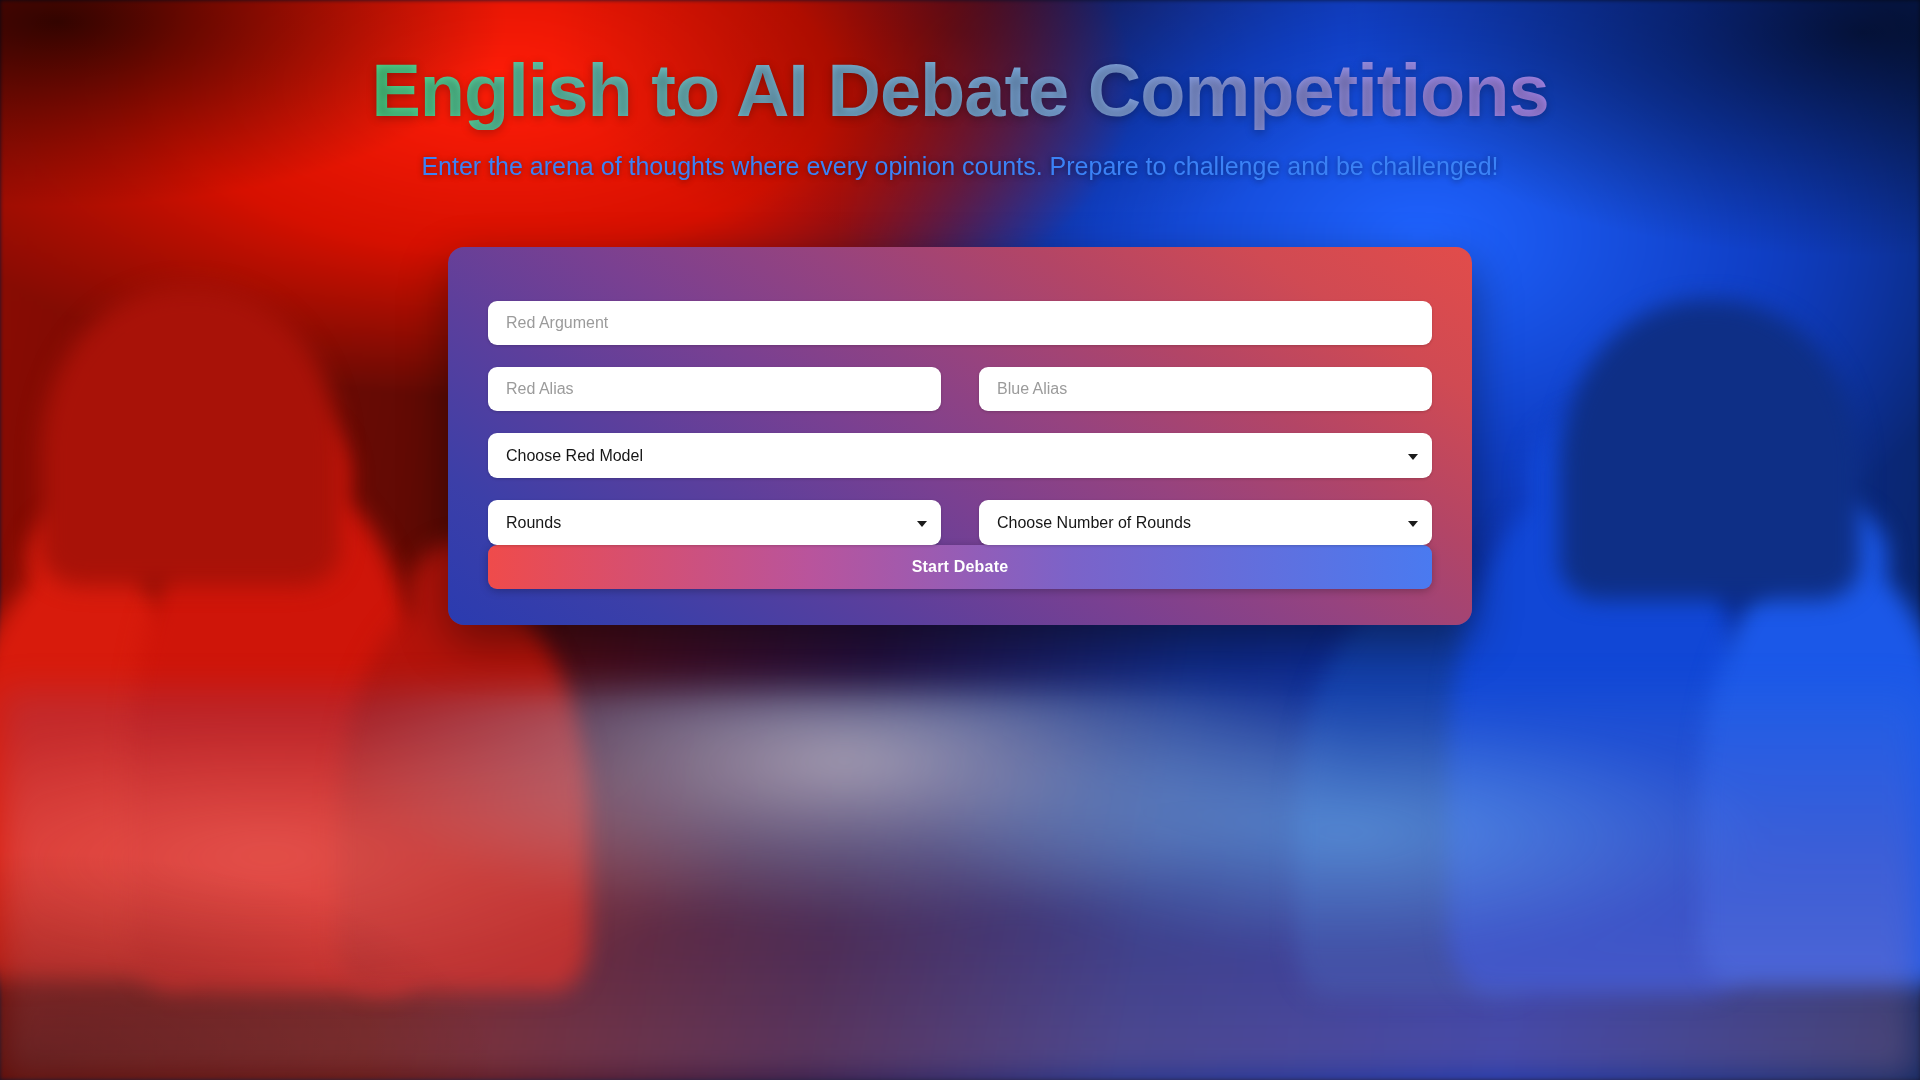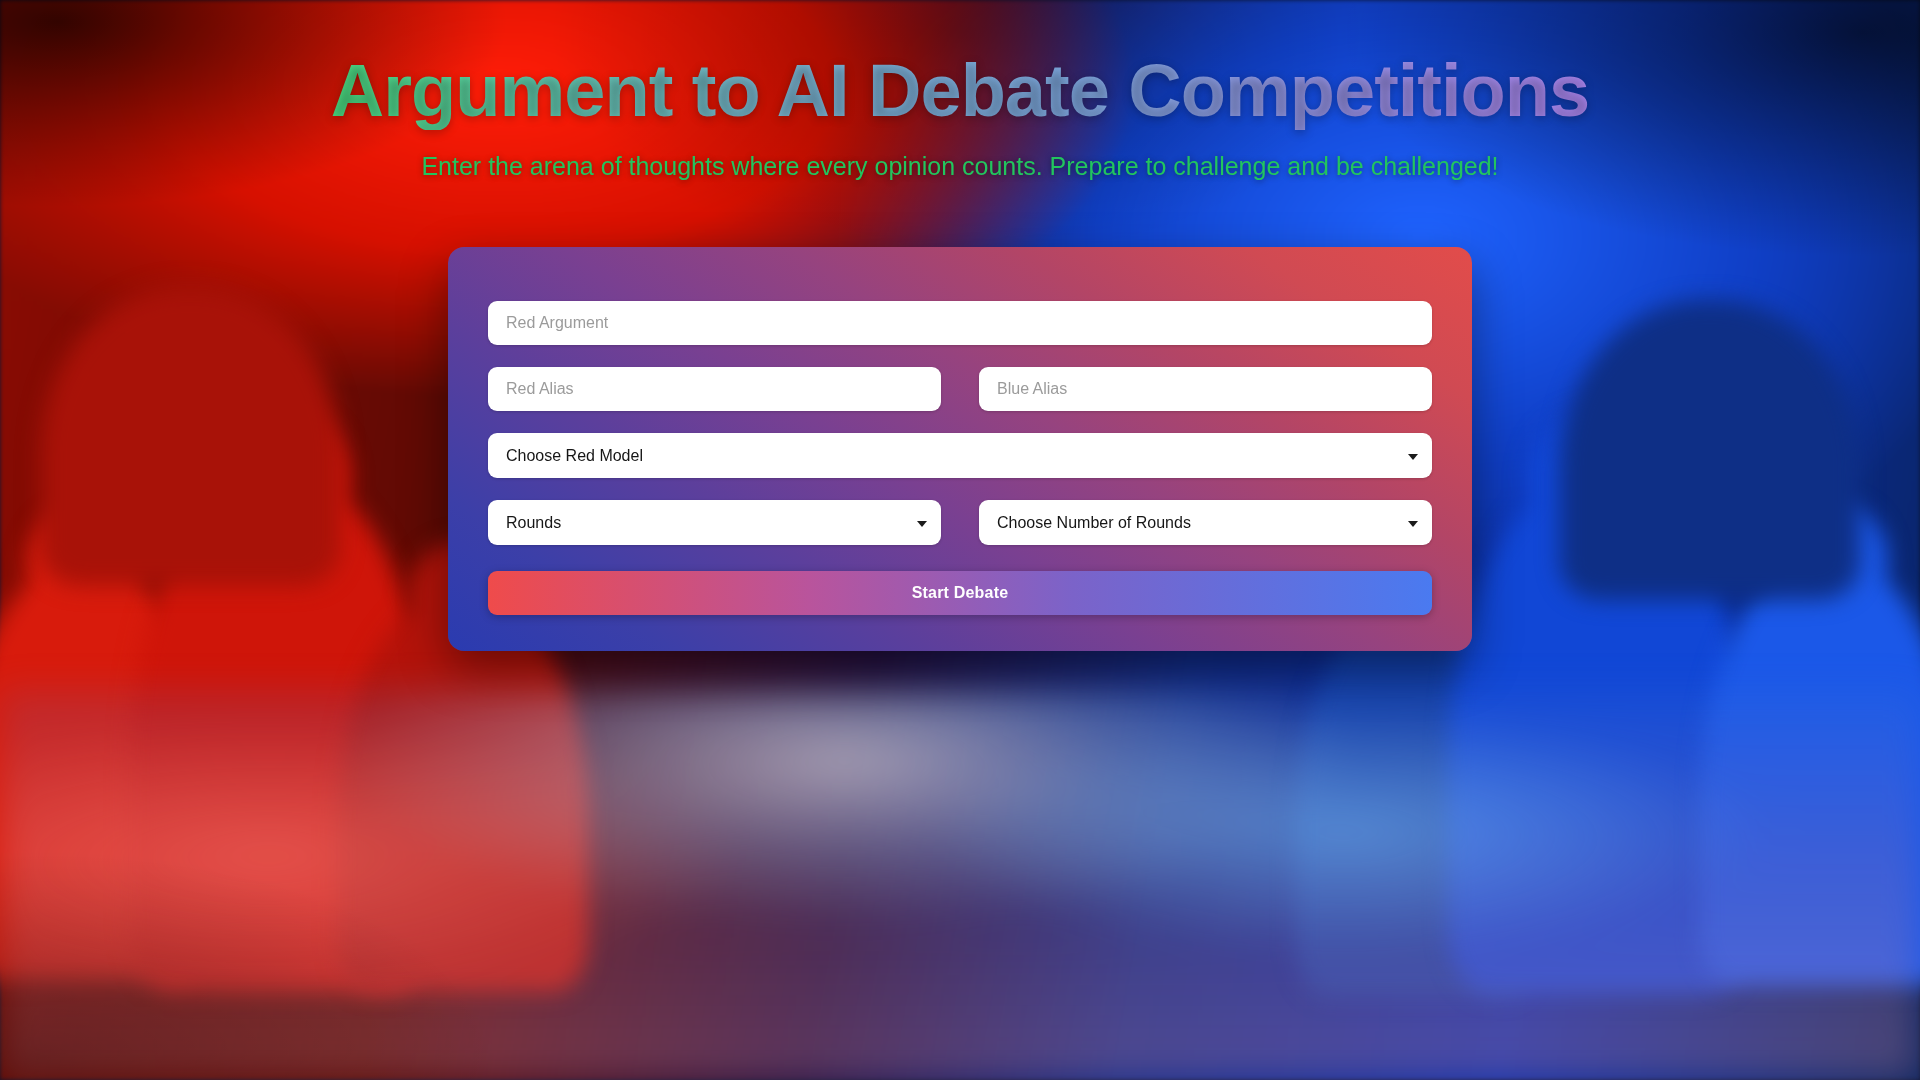--- a/index.html
+++ b/index.html
@@ -90,21 +90,21 @@
     -webkit-background-clip: text;
     background-clip: text;
     color: transparent;
     -webkit-text-fill-color: transparent;
     text-shadow: 0 2px 10px rgba(0,0,0,.28);
   }
   #subtitle {
     margin-top: 22px;
     font-size: 25px;
     font-weight: 400;
-    color: #22c55e;
+    color: #3b82f6;
     text-shadow: 0 1px 6px rgba(0,0,0,.45);
   }
 
   
   #debate-card {
     position: absolute;
     left: 448px;
     top: 247px;
     width: 1024px;
     padding: 32px 40px 36px;
@@ -178,21 +178,20 @@
     border-left: 5px solid transparent;
     border-right: 5px solid transparent;
     border-top: 6px solid #1b1b1b;
   }
 
   
   #start-debate-button {
     display: block;
     width: 100%;
     height: 44px;
-    margin-top: 26px;
     border: none;
     border-radius: 9px;
     cursor: pointer;
     font-family: "Liberation Sans", sans-serif;
     font-size: 16px;
     font-weight: 700;
     color: #ffffff;
     background: linear-gradient(90deg, #ef4b4b 0%, #b9549c 34%, #7b63c9 62%, #4a7af0 100%);
     box-shadow: 0 2px 8px rgba(0,0,0,.26);
     letter-spacing: .2px;
@@ -225,21 +224,21 @@
       <div class="fig" style="left: 1700px; top: 556px; width: 256px; height: 430px; background: rgb(27, 88, 232);">
         <div class="head" style="width: 120px; height: 120px; top: -55.2px; background: rgb(27, 88, 232);"></div>
       </div>
       <div class="fig" style="left: 1560px; top: 300px; width: 300px; height: 300px; background: rgb(14, 47, 134);"></div>
     </div>
 
   <div class="bg-floor"></div>
   <div class="bg-vignette"></div>
 
   <div id="hero">
-    <h1 id="page-title">Argument to AI Debate Competitions</h1>
+    <h1 id="page-title">English to AI Debate Competitions</h1>
     <p id="subtitle">Enter the arena of thoughts where every opinion counts. Prepare to challenge and be challenged!</p>
   </div>
 
   <div id="debate-card">
 
 
     <div class="row">
       <div class="col">
         <input class="field" type="text" placeholder="Red Argument" style="">
       </div>

